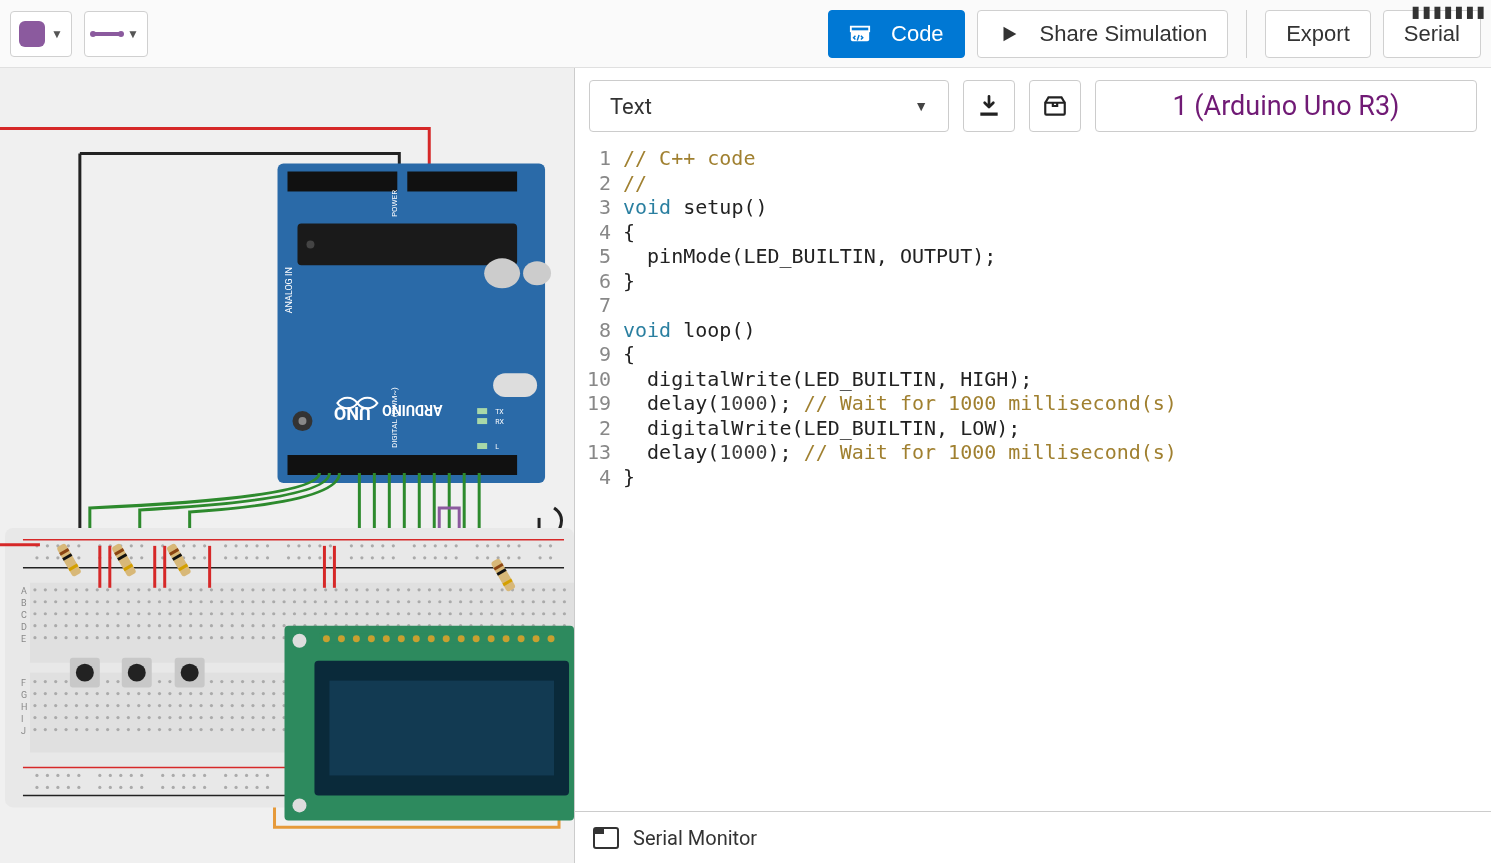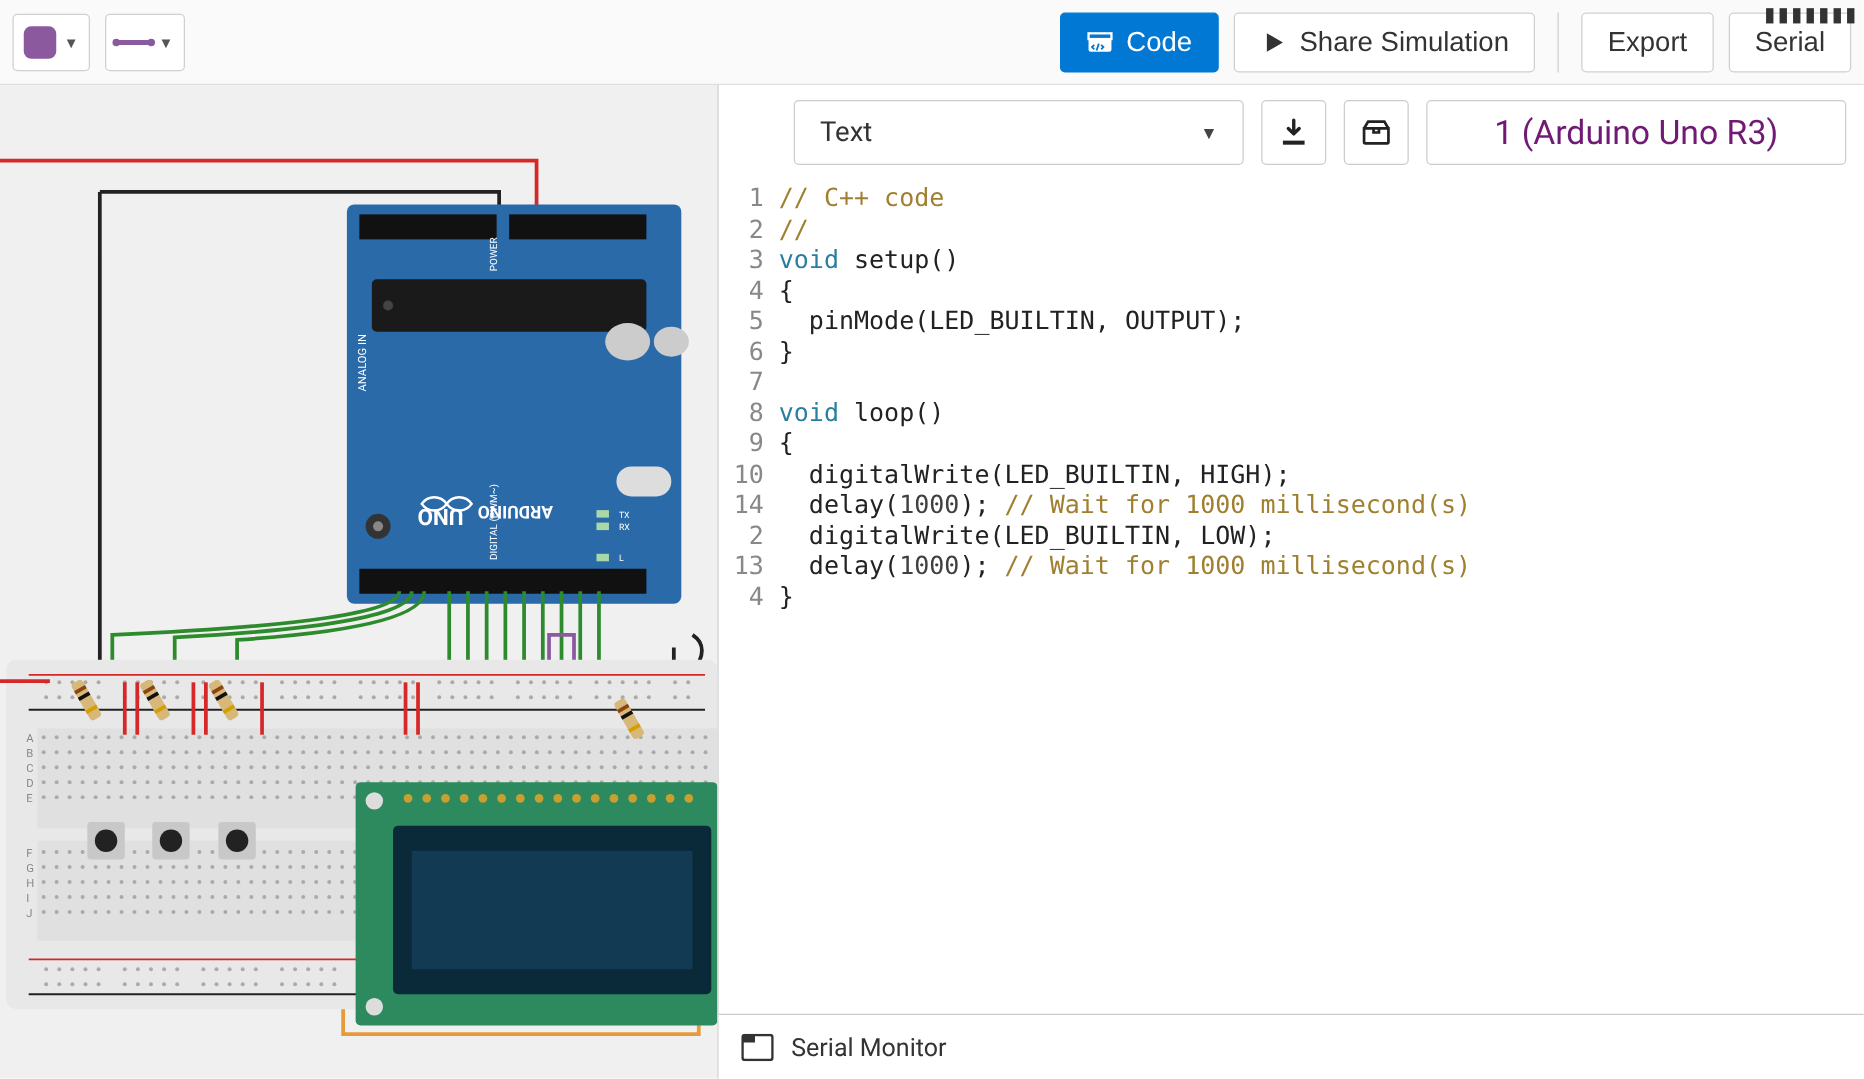--- a/index.html
+++ b/index.html
@@ -10,33 +10,33 @@
     .tool-dropdown { display: flex; align-items: center; border: 1px solid #d0d0d0; border-radius: 4px; background: #fff; height: 46px; padding: 0 8px; gap: 6px; cursor: pointer; }
     .tool-swatch { width: 26px; height: 26px; border-radius: 6px; background: #8b5a9e; }
     .tool-wire { width: 28px; height: 4px; background: #8b5a9e; border-radius: 2px; position: relative; }
     .tool-wire::before, .tool-wire::after { content: ''; position: absolute; width: 6px; height: 6px; background: #8b5a9e; border-radius: 50%; top: -1px; }
     .tool-wire::before { left: -3px; }
     .tool-wire::after { right: -3px; }
     .chevron { font-size: 12px; color: #555; }
     
     .spacer { flex: 1; }
     
-    .action-btn { display: flex; align-items: center; gap: 10px; padding: 10px 20px; border-radius: 4px; font-size: 22px; cursor: pointer; border: 1px solid #d0d0d0; background: #fff; color: #333; height: 48px; }
+    .action-btn { display: flex; align-items: center; gap: 20px; padding: 10px 20px; border-radius: 4px; font-size: 22px; cursor: pointer; border: 1px solid #d0d0d0; background: #fff; color: #333; height: 48px; }
     .action-btn.primary { background: #0078d4; color: #fff; border-color: #0078d4; }
     .action-icon { width: 22px; height: 22px; }
     .divider-v { width: 1px; height: 48px; background: #d0d0d0; margin: 0 6px; }
     .top-right-dots { margin-left: auto; margin-right: -2px; font-size: 16px; letter-spacing: 2px; color: #333; position: absolute; top: 2px; right: 6px; }
 
     .main-area { display: flex; height: calc(100% - 68px); position: relative; }
     
     .circuit-pane { width: 575px; background: #f0f0f0; position: relative; overflow: hidden; border-right: 1px solid #ccc; }
     
     .code-pane { flex: 1; display: flex; flex-direction: column; background: #fff; position: relative; }
     .code-toolbar { display: flex; align-items: center; padding: 12px 14px 8px; gap: 14px; }
-    .code-mode-select { position: relative; width: 360px; height: 52px; border: 1px solid #ccc; border-radius: 4px; display: flex; align-items: center; padding: 0 20px; font-size: 22px; color: #333; cursor: pointer; background: #fff; margin-left: 46px; }
+    .code-mode-select { position: relative; width: 360px; height: 52px; border: 1px solid #ccc; border-radius: 4px; display: flex; align-items: center; padding: 0 20px; font-size: 22px; color: #333; cursor: pointer; background: #fff; }
     .code-mode-select .sel-chevron { margin-left: auto; font-size: 14px; color: #444; }
     .icon-btn { width: 52px; height: 52px; border: 1px solid #ccc; border-radius: 4px; display: flex; align-items: center; justify-content: center; cursor: pointer; background: #fff; }
     .icon-btn svg { width: 26px; height: 26px; }
     .board-select { height: 52px; border: 1px solid #ccc; border-radius: 4px; display: flex; align-items: center; padding: 0 22px; font-size: 27px; color: #701a75; cursor: pointer; background: #fff; flex: 1; justify-content: center; position: relative; }
     
     .editor { flex: 1; display: flex; font-family: "Consolas", "Menlo", monospace; font-size: 20px; line-height: 24.5px; padding-top: 6px; overflow: auto; }
     .gutter { width: 48px; text-align: right; color: #888; padding-right: 12px; user-select: none; }
     .gutter div { padding: 0; }
     .code-lines { flex: 1; white-space: pre; color: #222; }
     .tok-comment { color: #a08030; }
@@ -982,21 +982,21 @@
           <div>1</div>
           <div>2</div>
           <div>3</div>
           <div>4</div>
           <div>5</div>
           <div>6</div>
           <div>7</div>
           <div>8</div>
           <div>9</div>
           <div>10</div>
-          <div>14</div>
+          <div>19</div>
           <div>2</div>
           <div>13</div>
           <div>4</div>
         </div>
       <div class="code-lines" id="codelines"><div><span class="tok-comment">// C++ code</span></div><div><span class="tok-comment">//</span></div><div><span class="tok-keyword">void</span><span> setup()</span></div><div><span>{</span></div><div><span>  pinMode(LED_BUILTIN, OUTPUT);</span></div><div><span>}</span></div><div>&nbsp;</div><div><span class="tok-keyword">void</span><span> loop()</span></div><div><span>{</span></div><div><span>  digitalWrite(LED_BUILTIN, HIGH);</span></div><div><span>  delay(</span><span class="tok-number">1000</span><span>); </span><span class="tok-comment">// Wait for 1000 millisecond(s)</span></div><div><span>  digitalWrite(LED_BUILTIN, LOW);</span></div><div><span>  delay(</span><span class="tok-number">1000</span><span>); </span><span class="tok-comment">// Wait for 1000 millisecond(s)</span></div><div><span>}</span></div></div>
     </div>
   </div>
 
   <div class="bottom-bar">
     <svg viewBox="0 0 26 22" fill="none" stroke="#333" stroke-width="2">

